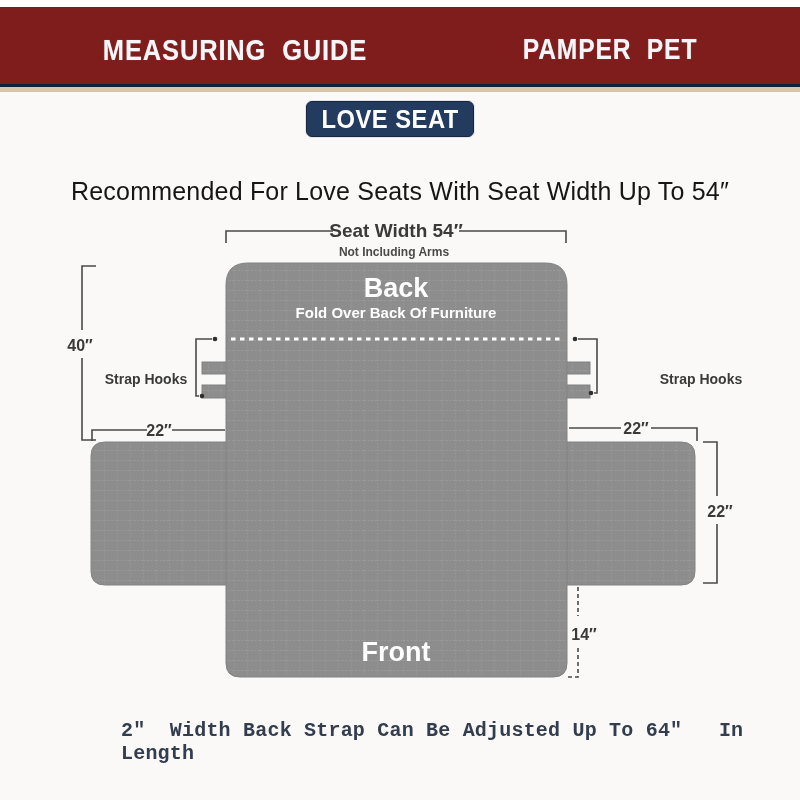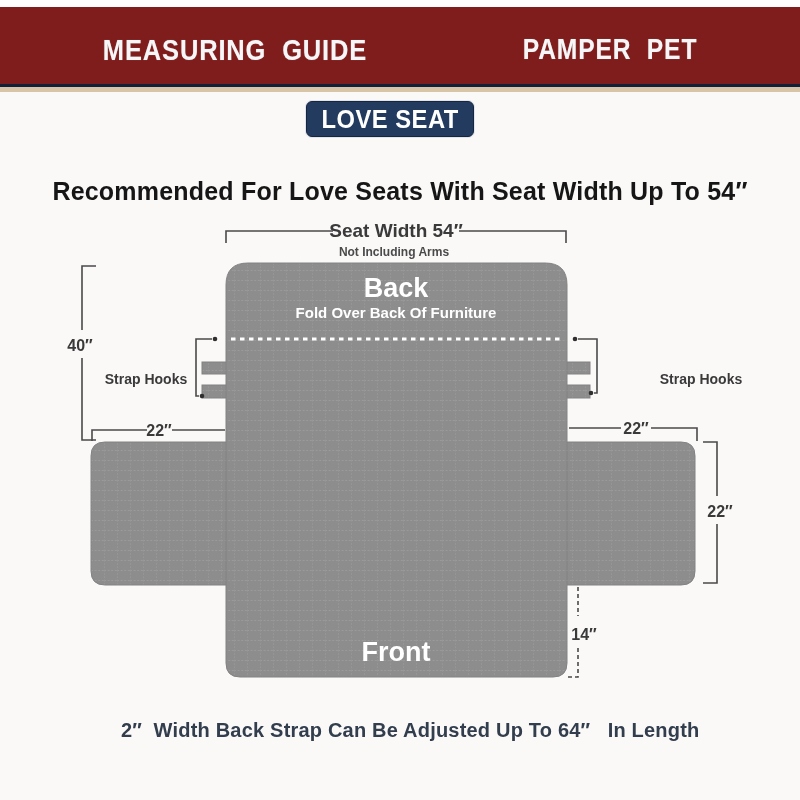--- a/index.html
+++ b/index.html
@@ -29,34 +29,34 @@
     background:#243b60;border:1px solid #152640;border-radius:6px;
     display:flex;align-items:center;justify-content:center;
     box-shadow:0 0 0 1px rgba(180,190,210,.35);
   }
   .badge span{
     color:#ffffff;font-size:25px;font-weight:700;letter-spacing:.5px;
     transform:scaleX(.95);white-space:pre;
   }
   .heading{
     position:absolute;left:0;top:177px;width:800px;text-align:center;
-    font-size:25px;font-weight:700;color:#161616;letter-spacing:.2px;
+    font-size:25px;font-weight:400;color:#161616;letter-spacing:.2px;
   }
   .diagram-svg{position:absolute;left:0;top:215px;}
   .mline{stroke:#4a4a4a;stroke-width:1.6;fill:none;}
   .mdot{fill:#2f2f2f;}
   .mnum{font:700 16px "Liberation Sans",sans-serif;fill:#3a3a3a;}
   .mlabel{font:600 14px "Liberation Sans",sans-serif;fill:#3a3a3a;}
   .swlabel{font:600 19px "Liberation Sans",sans-serif;fill:#3a3a3a;}
   .swnote{font:600 12px "Liberation Sans",sans-serif;fill:#4a4a4a;}
   .wbig{font:600 27px "Liberation Sans",sans-serif;fill:#ffffff;}
   .wsmall{font:600 15px "Liberation Sans",sans-serif;fill:#ffffff;}
   .footer-line{
     position:absolute;left:121px;white-space:pre-wrap;
-    font-size:20px;font-weight:600;color:#323d4d;letter-spacing:.2px;
+    font-size:20px;font-weight:600;color:#323d4d;letter-spacing:.2px;font-family:Liberation Mono, monospace;
   }
   .footer-line.l1{top:719px;}
   .footer-line.l2{top:754px;}
 </style>
 </head>
 <body>
 
 <div class="page">
 
   <div class="top-white"></div>

